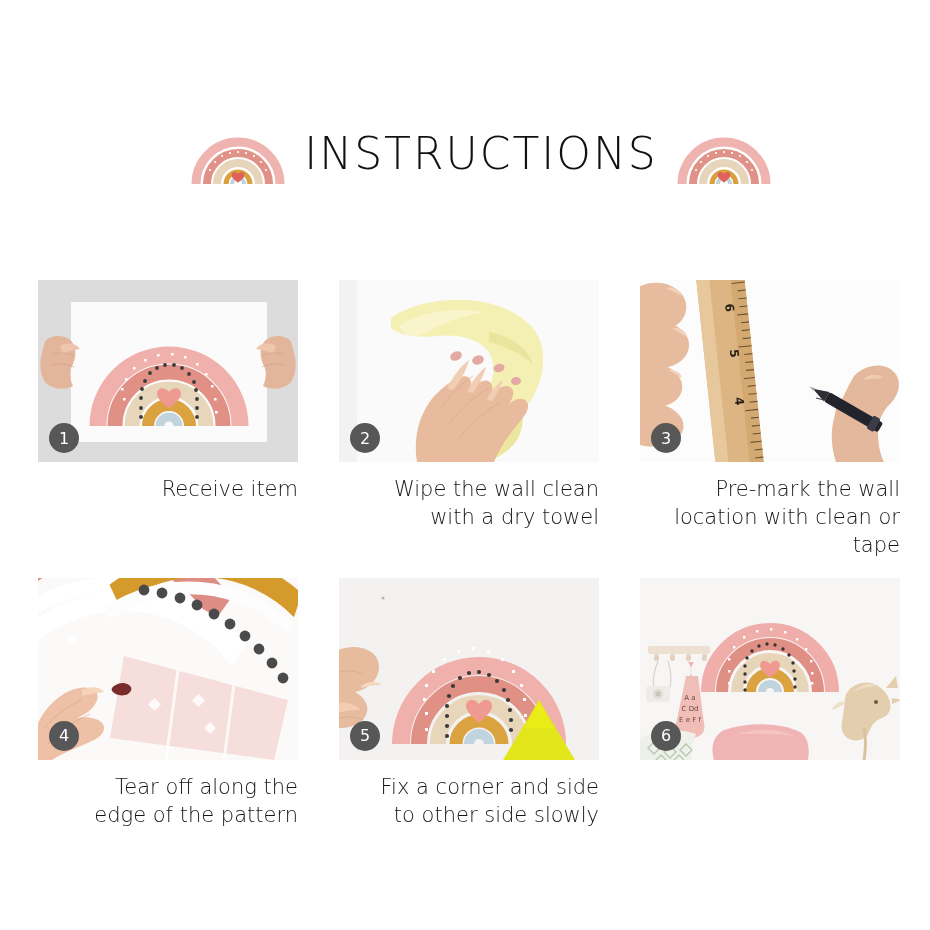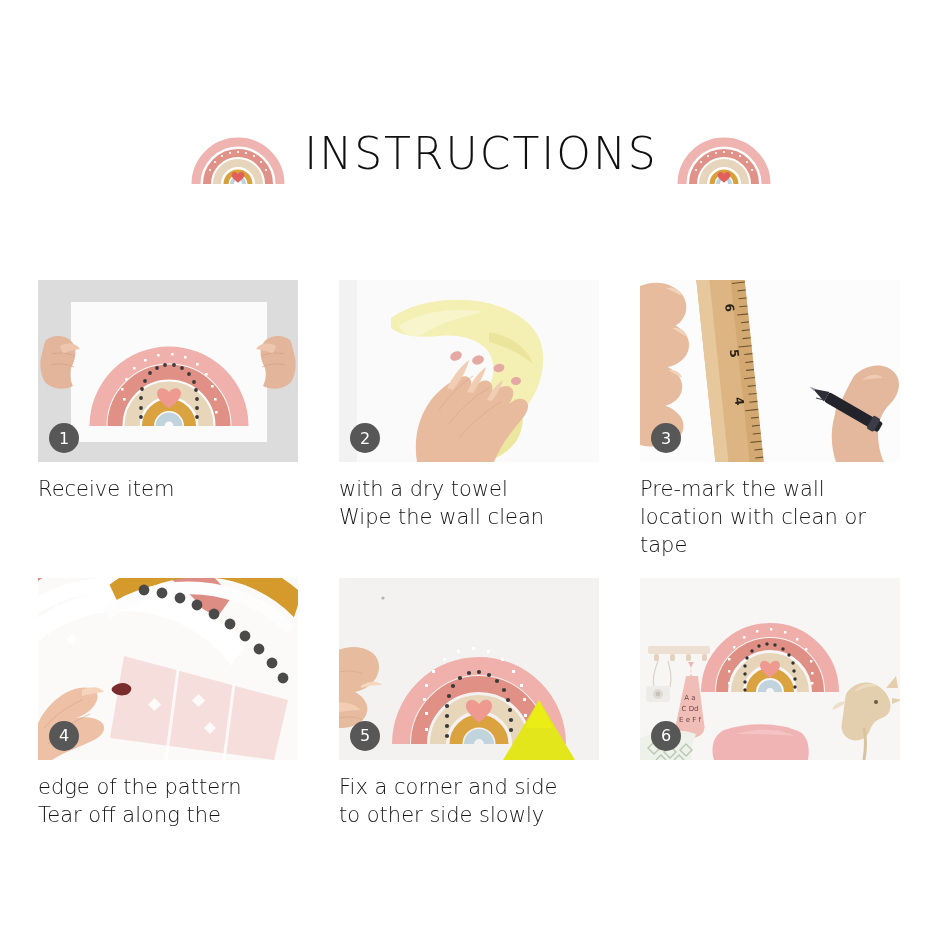--- a/index.html
+++ b/index.html
@@ -86,21 +86,21 @@
     display: flex;
     align-items: center;
     justify-content: center;
     font-size: 16px;
     font-weight: 400;
     font-family: "DejaVu Sans", sans-serif;
     letter-spacing: 0;
   }
   .step-caption {
     margin-top: 14px;
-    text-align: left;
+    text-align: right;
     font-size: 21px;
     font-weight: 300;
     line-height: 1.33;
     color: #161616;
     font-family: "DejaVu Sans", sans-serif;
   }
   .step-caption span {
     display: block;
   }
 </style>
@@ -243,22 +243,22 @@
           </g>
           <g stroke="#d2a286" stroke-width="0.9" fill="none" opacity="0.65">
             <path d="M100 130 c10-14 22-26 34-34"></path>
             <path d="M110 144 c12-16 26-28 40-36"></path>
             <path d="M120 158 c14-16 28-28 42-36"></path>
           </g>
         </svg>
         <div class="badge">2</div>
       </div>
       <div class="step-caption">
+        <span>Wipe the wall clean</span>
         <span>with a dry towel</span>
-        <span>Wipe the wall clean</span>
       </div>
     </div>
 
     <div class="step">
       <div class="step-figure">
         <svg viewBox="0 0 260 182" aria-hidden="true">
           <rect x="0" y="0" width="260" height="182" fill="#fcfcfc"></rect>
           <g fill="#e6bb9e">
             <path d="M0 6 c14-6 30-4 40 6 8 8 8 20 2 28 -8 10-24 12-42 8z"></path>
             <path d="M0 44 c16-6 34-3 44 8 8 9 6 21-2 28 -10 9-26 10-42 6z"></path>
@@ -380,22 +380,22 @@
           </g>
           <path d="M76 108 c6-4 13-4 17 1 1 2 0 5-3 7 -6 3-13 1-16-3 -1-2 0-4 2-5z" fill="#7a2b2b"></path>
           <g stroke="#d5a183" stroke-width="1" fill="none" opacity="0.6">
             <path d="M6 150 c10-12 24-22 38-28"></path>
             <path d="M10 166 c12-14 28-24 42-30"></path>
           </g>
         </svg>
         <div class="badge">4</div>
       </div>
       <div class="step-caption">
+        <span>Tear off along the</span>
         <span>edge of the pattern</span>
-        <span>Tear off along the</span>
       </div>
     </div>
 
     <div class="step">
       <div class="step-figure">
         <svg viewBox="0 0 260 182" aria-hidden="true">
           <rect x="0" y="0" width="260" height="182" fill="#f3f2f0"></rect>
           <g fill="none" stroke-linecap="butt">
             <path d="M62 166 A78 78 0 0 1 218 166" stroke="#f0b1ac" stroke-width="18"></path>
             <path d="M80 166 A60 60 0 0 1 200 166" stroke="#e09085" stroke-width="16"></path>

